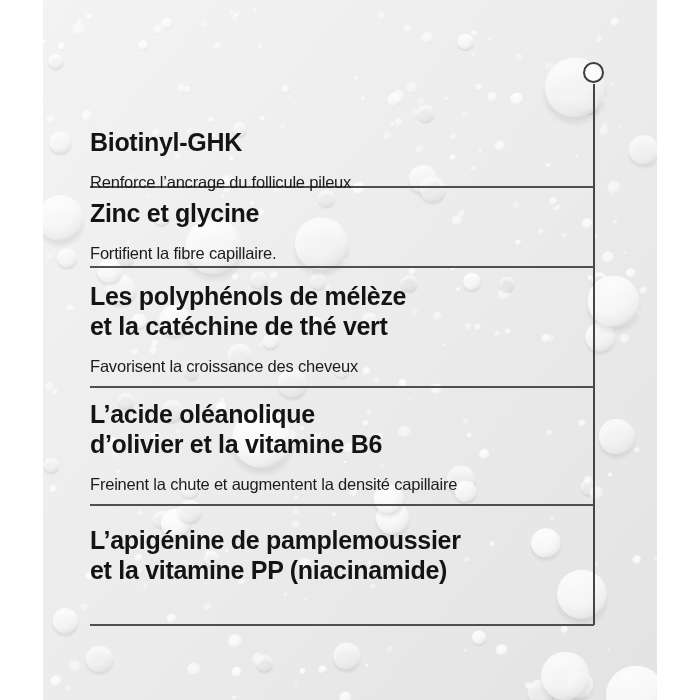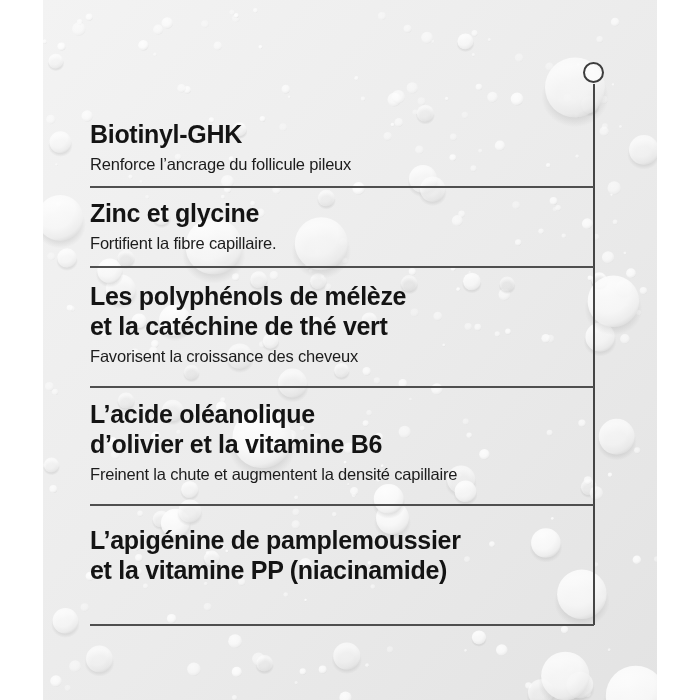--- a/index.html
+++ b/index.html
@@ -13,27 +13,27 @@
   .circle-marker{
     position:absolute;left:583px;top:62px;width:17px;height:17px;
     border:2px solid #3d3d3d;border-radius:50%;
     background:rgba(255,255,255,0.55);box-sizing:content-box;
   }
   .vline{position:absolute;left:593px;top:84px;width:1.5px;height:541px;background:#454545;}
   .divider{position:absolute;left:90px;width:504px;height:1.5px;background:#4f4f4f;}
   .d1{top:186px}.d2{top:266px}.d3{top:386px}.d4{top:504px}.d5{top:624px}
   
   .section{position:absolute;left:90px;width:480px;}
-  .s1{top:119px}.s2{top:198px}.s3{top:281px}.s4{top:399px}.s5{top:525px}
+  .s1{top:127px}.s2{top:198px}.s3{top:281px}.s4{top:399px}.s5{top:525px}
   .heading{
     font-size:25px;line-height:30px;font-weight:bold;color:#141414;
     white-space:pre-line;letter-spacing:-0.3px;
   }
   .benefit{
-    font-size:16.5px;line-height:21px;color:#1c1c1c;margin-top:5px;
+    font-size:16.5px;line-height:21px;color:#1c1c1c;margin-top:15px;
     letter-spacing:-0.2px;
   }
 </style>
 </head>
 <body>
 
 <div id="app">
 
   <div class="photo">
     <svg id="drops" width="614" height="700" viewBox="0 0 614 700" xmlns="http://www.w3.org/2000/svg">

